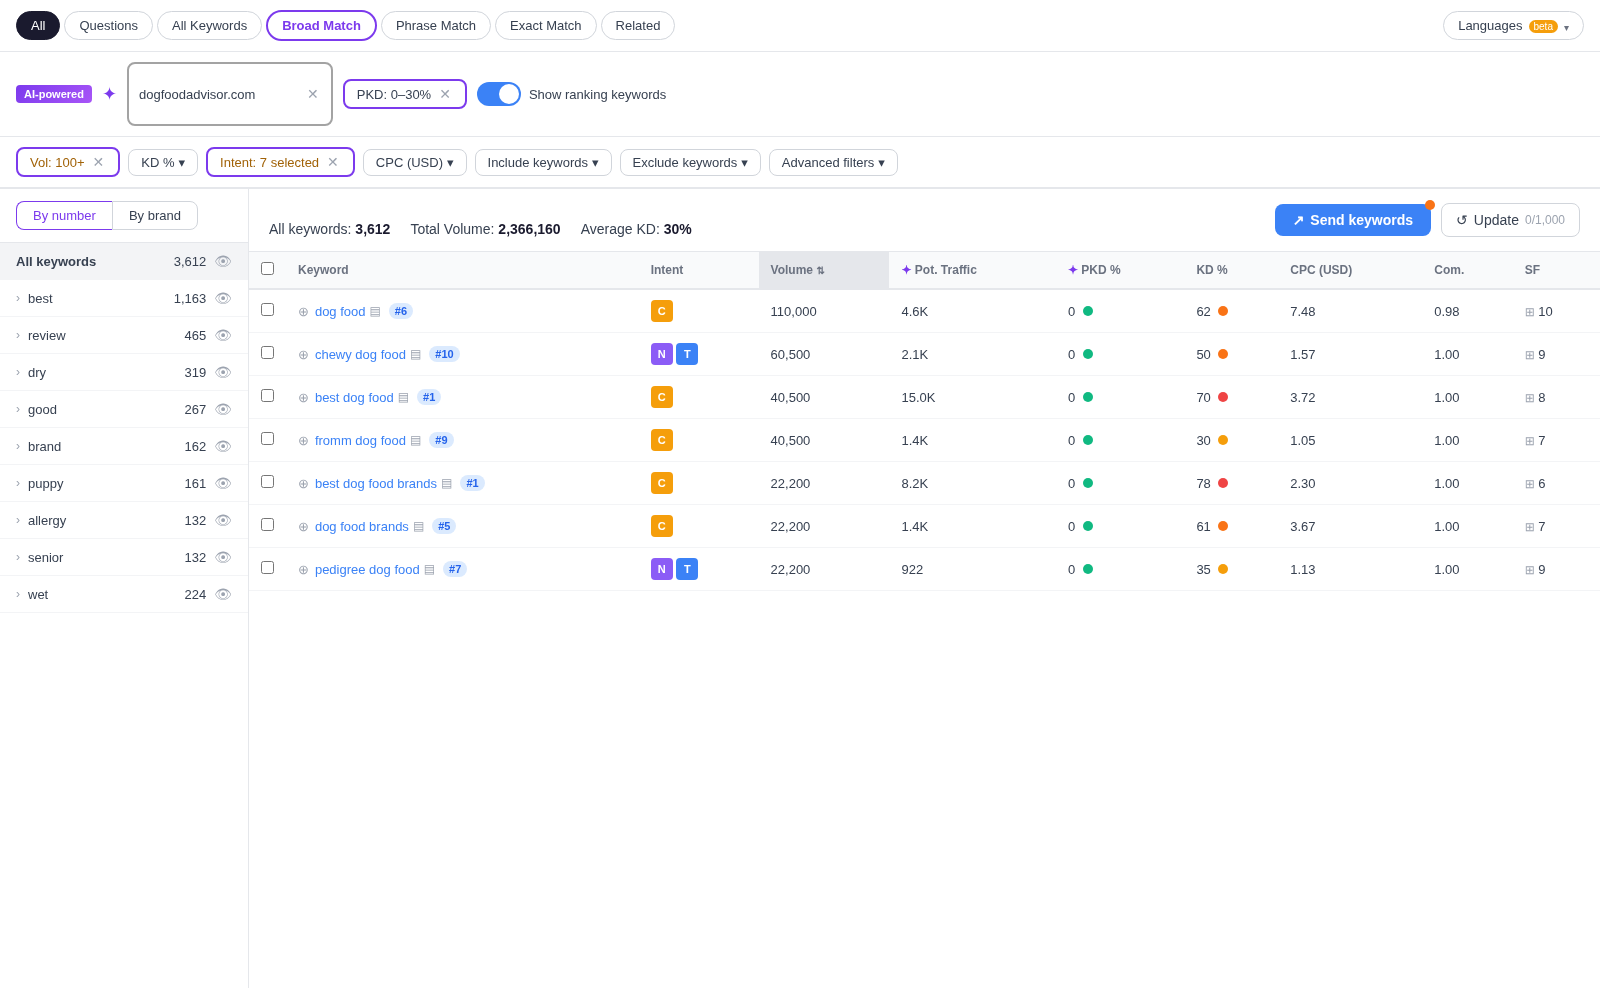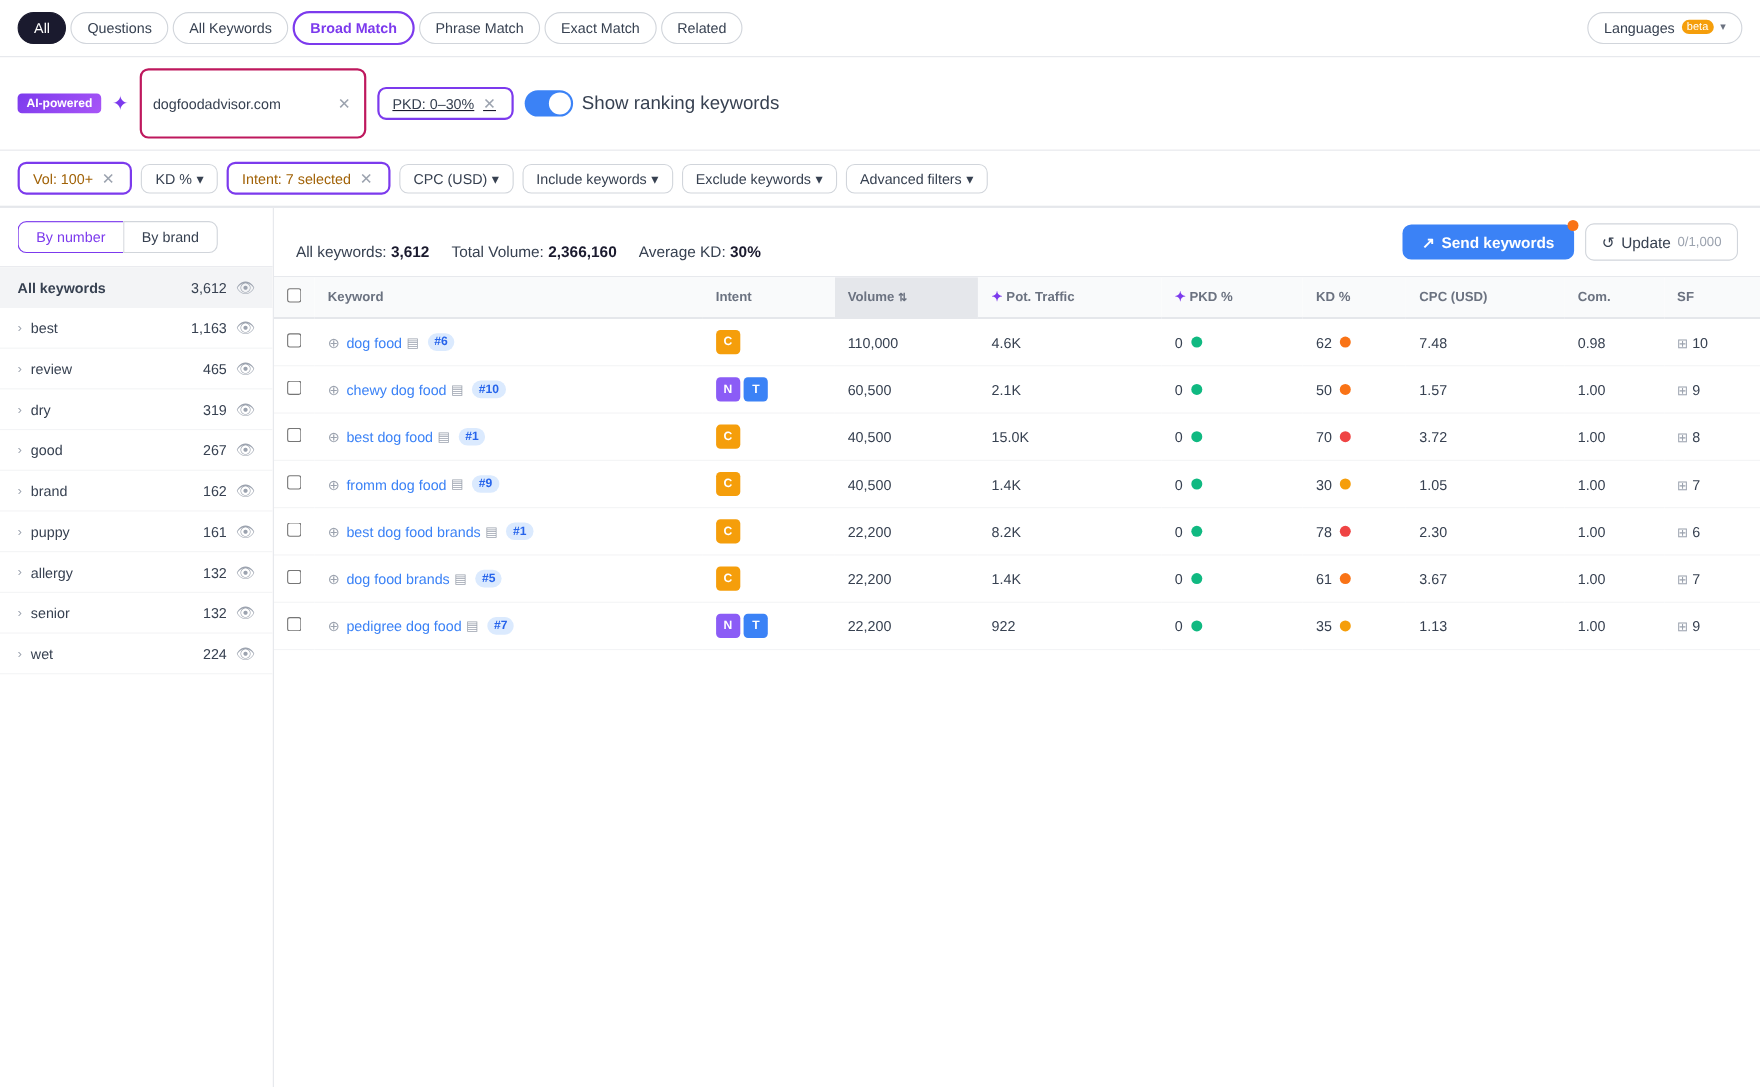--- a/index.html
+++ b/index.html
@@ -16,66 +16,66 @@
       background: #fff; cursor: pointer; font-size: 13px; color: #374151;
       white-space: nowrap;
     }
     .tab-btn.active {
       background: #1a1a2e; color: #fff; border-color: #1a1a2e;
     }
     .tab-btn.highlighted {
       border: 2px solid #7c3aed; color: #7c3aed; font-weight: 600;
     }
     .languages-btn {
-      margin-left: auto; display: flex; align-items: flex-start; gap: 6px;
+      margin-left: auto; display: flex; align-items: flex-end; gap: 6px;
       padding: 6px 14px; border-radius: 20px; border: 1px solid #d1d5db;
       background: #fff; cursor: pointer; font-size: 13px; color: #374151;
     }
     .beta-badge {
       background: #f59e0b; color: #fff; font-size: 10px; padding: 1px 5px; border-radius: 8px; font-weight: 400;
     }
 
     
     .filter-row1 {
       display: flex; align-items: center; gap: 10px;
       padding: 10px 16px;
       border-bottom: 1px solid #e5e7eb;
     }
     .ai-powered-tag {
       background: linear-gradient(135deg, #7c3aed, #a855f7);
       color: #fff; font-size: 11px; font-weight: 600;
       padding: 3px 8px; border-radius: 4px; white-space: nowrap;
     }
     .domain-input-wrap {
       display: flex; align-items: center; gap: 6px;
-      border: 2px solid #be185d; border-radius: 8px;
+      border: 2px solid #a3a3a3; border-radius: 8px;
       padding: 22px 10px; background: #fff; min-width: 200px;
     }
     .domain-input-wrap input {
       border: none; outline: none; font-size: 13px; color: #374151; width: 160px;
     }
     .x-btn {
       background: none; border: none; cursor: pointer; color: #9ca3af; font-size: 14px; padding: 0 2px;
     }
     .pkd-filter {
       display: flex; align-items: center; gap: 6px;
       border: 2px solid #7c3aed; border-radius: 8px;
-      padding: 5px 12px; background: #fff; white-space: nowrap; text-decoration: underline;
+      padding: 5px 12px; background: #fff; white-space: nowrap;
     }
     .pkd-filter span { font-size: 13px; color: #374151; font-weight: 500; }
     .toggle-wrap { display: flex; align-items: center; gap: 8px; }
     .toggle {
       width: 44px; height: 24px; background: #3b82f6; border-radius: 12px;
       position: relative; cursor: pointer;
     }
     .toggle::after {
       content: ''; position: absolute; top: 2px; right: 2px;
       width: 20px; height: 20px; background: #fff; border-radius: 50%;
     }
-    .toggle-label { font-size: 17px; color: #374151; }
+    .toggle-label { font-size: 13px; color: #374151; }
 
     
     .filter-row2 {
       display: flex; align-items: center; gap: 8px;
       padding: 10px 16px;
       border-bottom: 2px solid #e5e7eb;
     }
     .filter-pill {
       display: flex; align-items: center; gap: 6px;
       border: 2px solid #7c3aed; border-radius: 8px;

